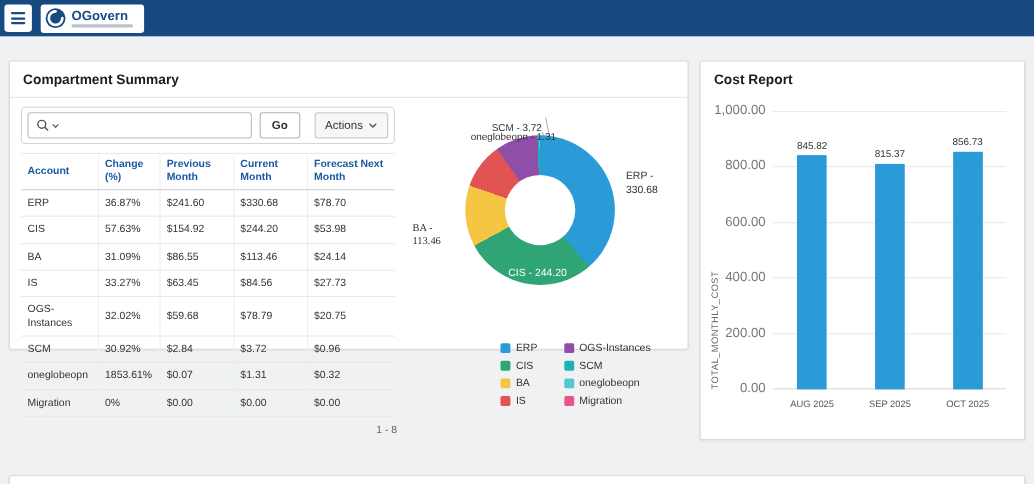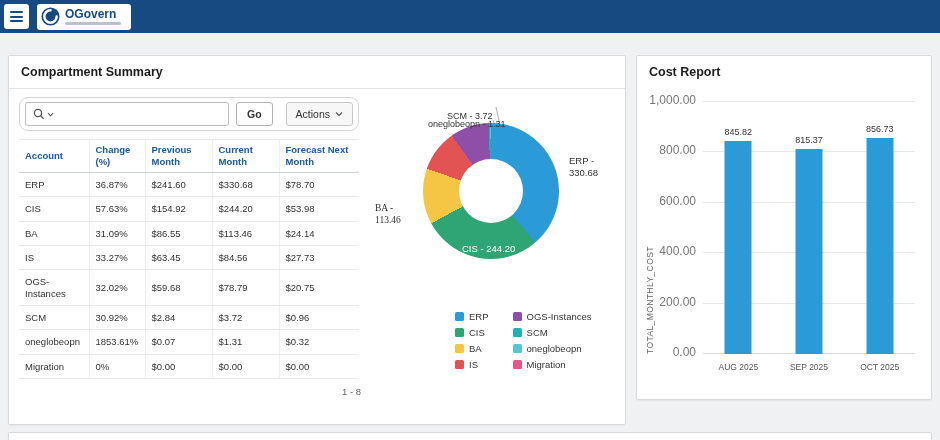--- a/index.html
+++ b/index.html
@@ -16,31 +16,31 @@
   .logo { background:#fff; border-radius:3px; height:26px; display:flex; align-items:center;
           gap:5px; padding:0 10px 0 4px; cursor:pointer; }
   .logo-title { font-size:12px; font-weight:bold; color:#174a80; line-height:1; }
   .logo-sub { width:56px; height:3px; background:#b9c2cc; border-radius:2px; margin-top:2px; }
   .user-menu { margin-left:auto; display:flex; align-items:center; gap:6px; color:#fff;
                font-size:11px; cursor:pointer; }
 
   
   .card { position:absolute; background:#fff; border:1px solid #d8dadd; border-radius:2px;
           box-shadow:0 1px 2px rgba(0,0,0,.05); }
-  .cs-card  { left:8px;  top:55px; width:618px; height:370px; }
+  .cs-card  { left:8px;  top:55px; width:618px; height:263px; }
   .cost-card{ left:636px; top:55px; width:296px; height:345px; }
   .bottom-card { left:8px; top:432px; width:924px; height:18px; }
   .card-title-row { padding:9px 12px 9px; border-bottom:1px solid #e3e5e7; }
   .card-title-row2 { padding:9px 12px 9px; }
   .card-title { font-size:12.5px; font-weight:bold; color:#1c1c1c; }
 
   
   .cs-body { display:flex; padding:8px 8px 0 10px; }
   .cs-left { width:350px; }
-  .ir-toolbar { border:1px solid #d5d5d5; border-radius:9px; padding:4px 5px; display:flex;
+  .ir-toolbar { border:1px solid #d5d5d5; border-radius:4px; padding:4px 5px; display:flex;
                 align-items:center; gap:7px; width:340px; margin-bottom:8px; background:#fff; }
   .search-box { display:flex; align-items:center; height:24px; border:1px solid #bdbdbd;
                 border-radius:3px; flex:1; background:#fff; padding:0 4px; }
   .search-icon-wrap { display:flex; align-items:center; gap:2px; padding:0 3px; cursor:pointer; }
   .search-input { border:none; outline:none; flex:1; font-size:10px; min-width:0;
                   font-family:"Liberation Sans", sans-serif; }
   .go-btn { height:24px; padding:0 10px; border:1px solid #b3b3b3; border-radius:3px;
             background:#fff; font-size:10.5px; font-weight:bold; color:#333; cursor:pointer;
             font-family:"Liberation Sans", sans-serif; }
   .actions-btn { height:24px; margin-left:6px; padding:0 9px; border:1px solid #c7c7c7;

